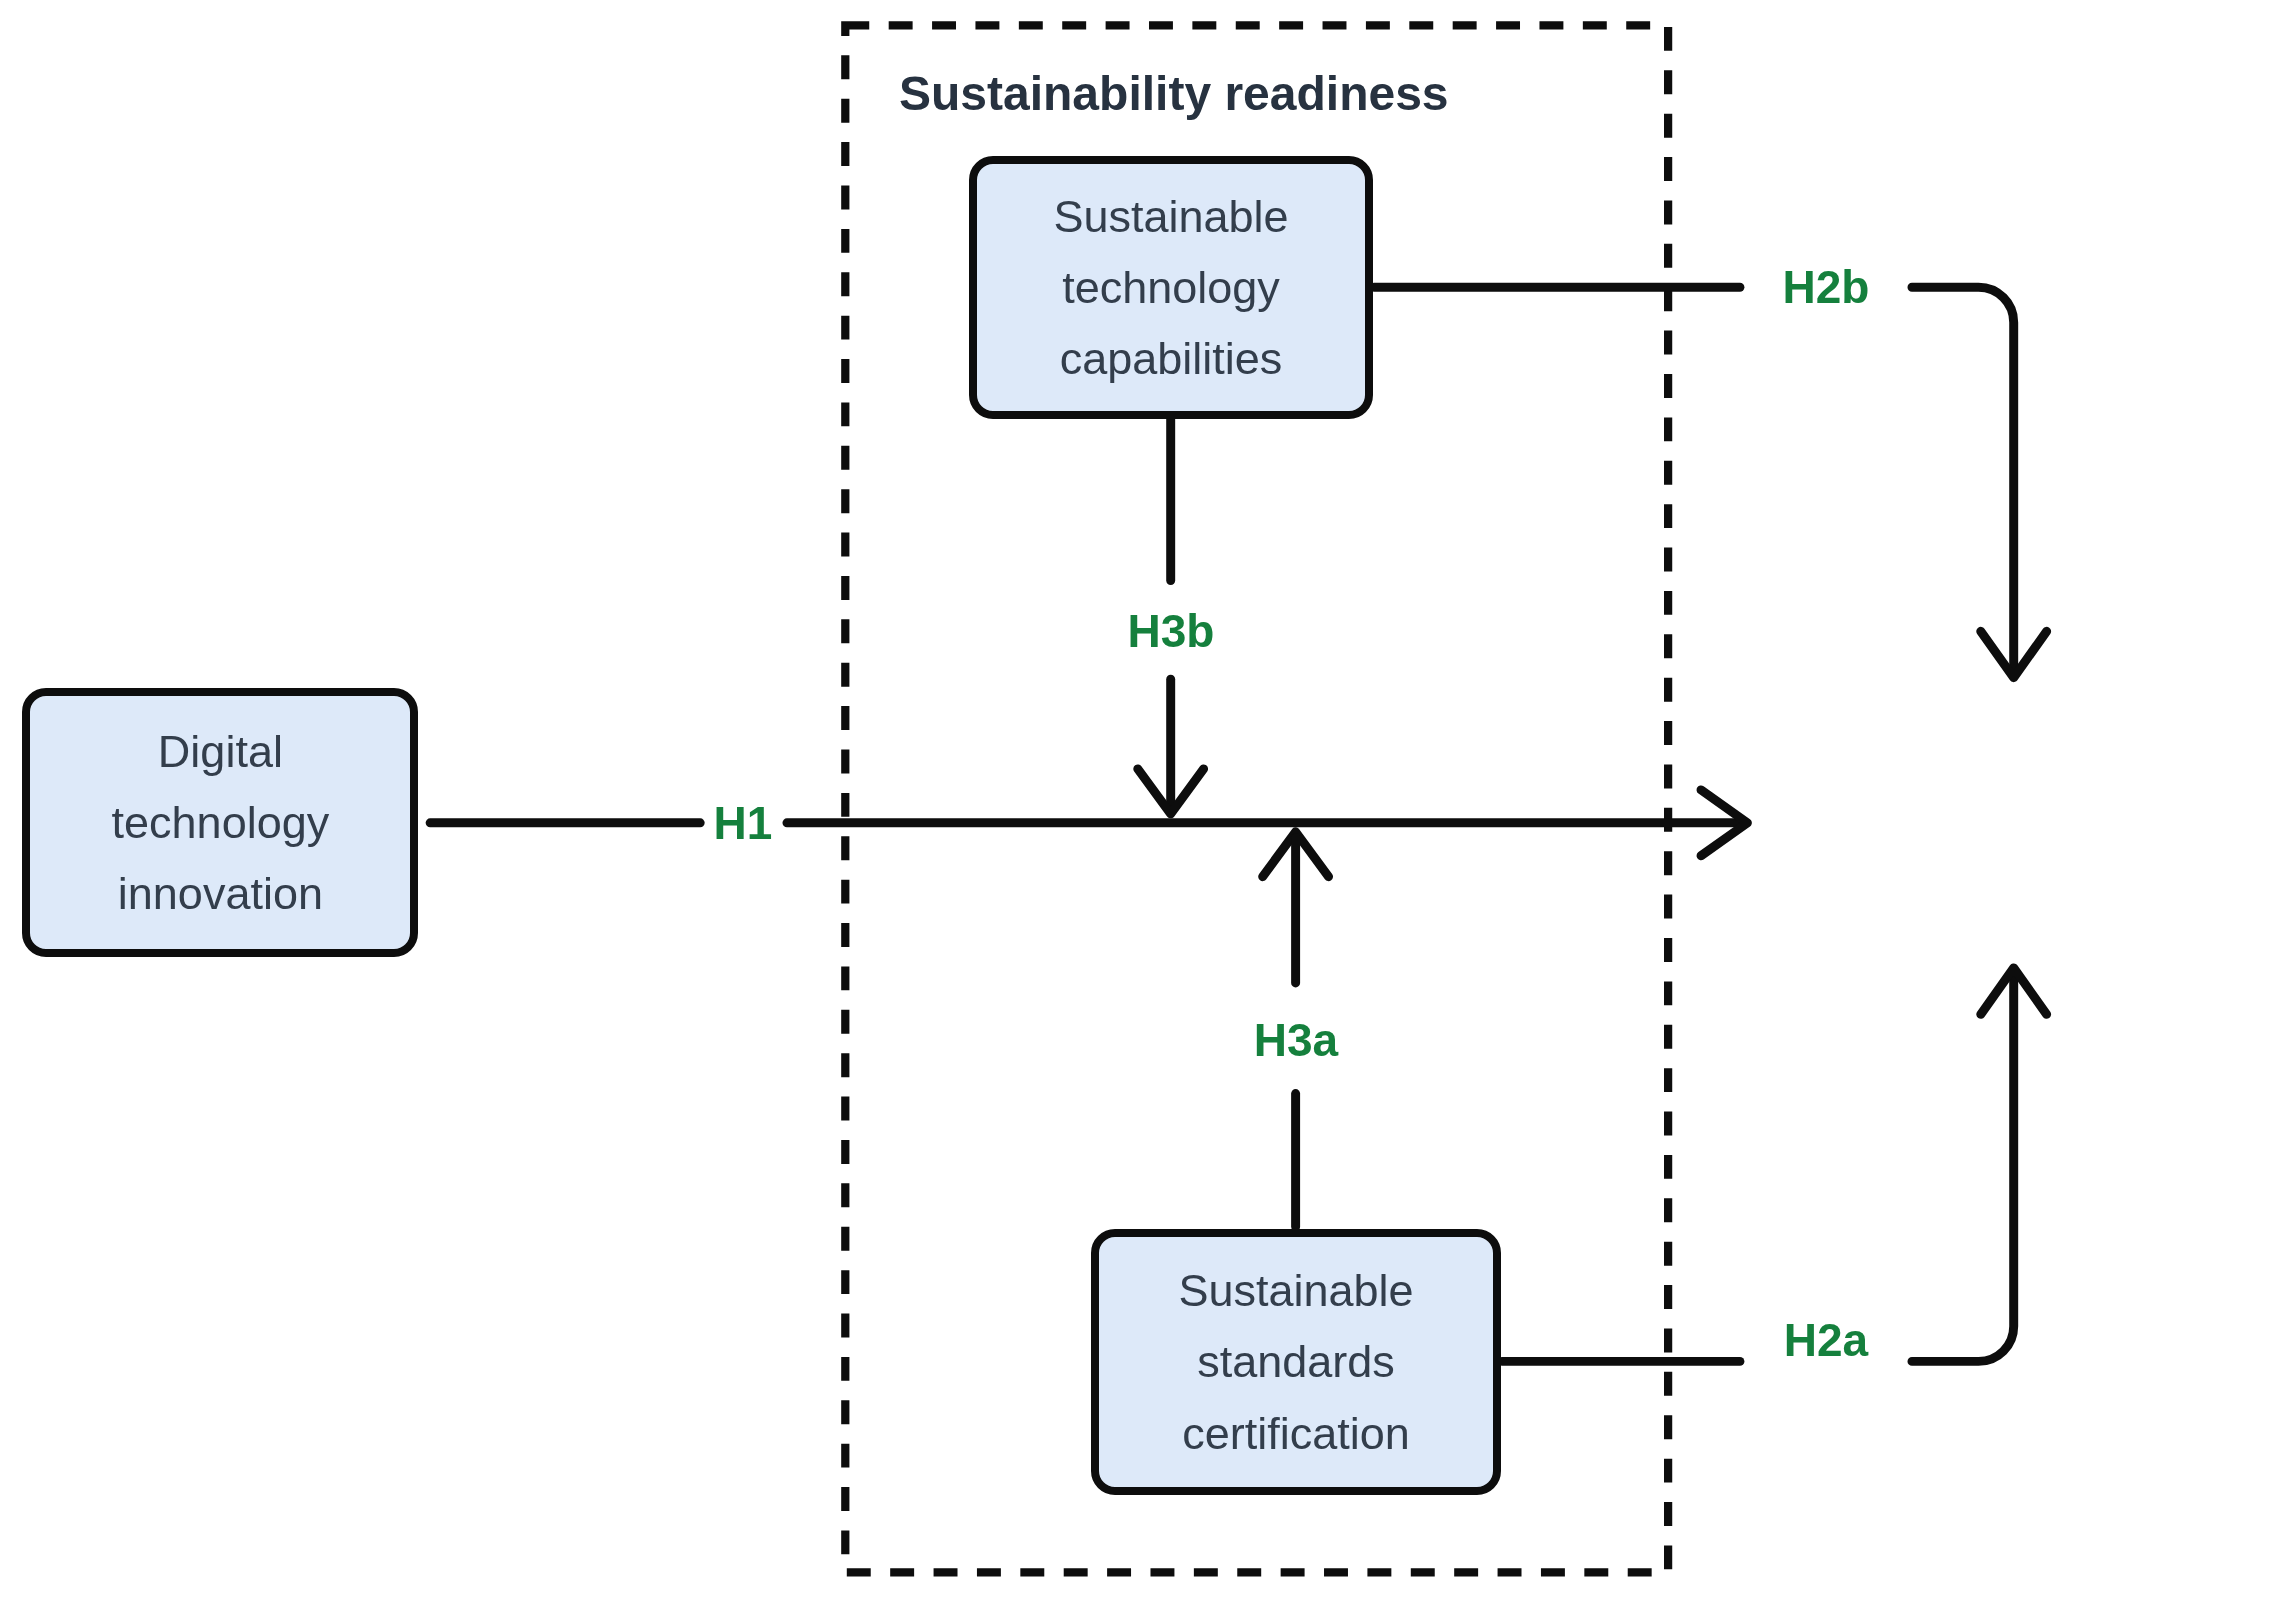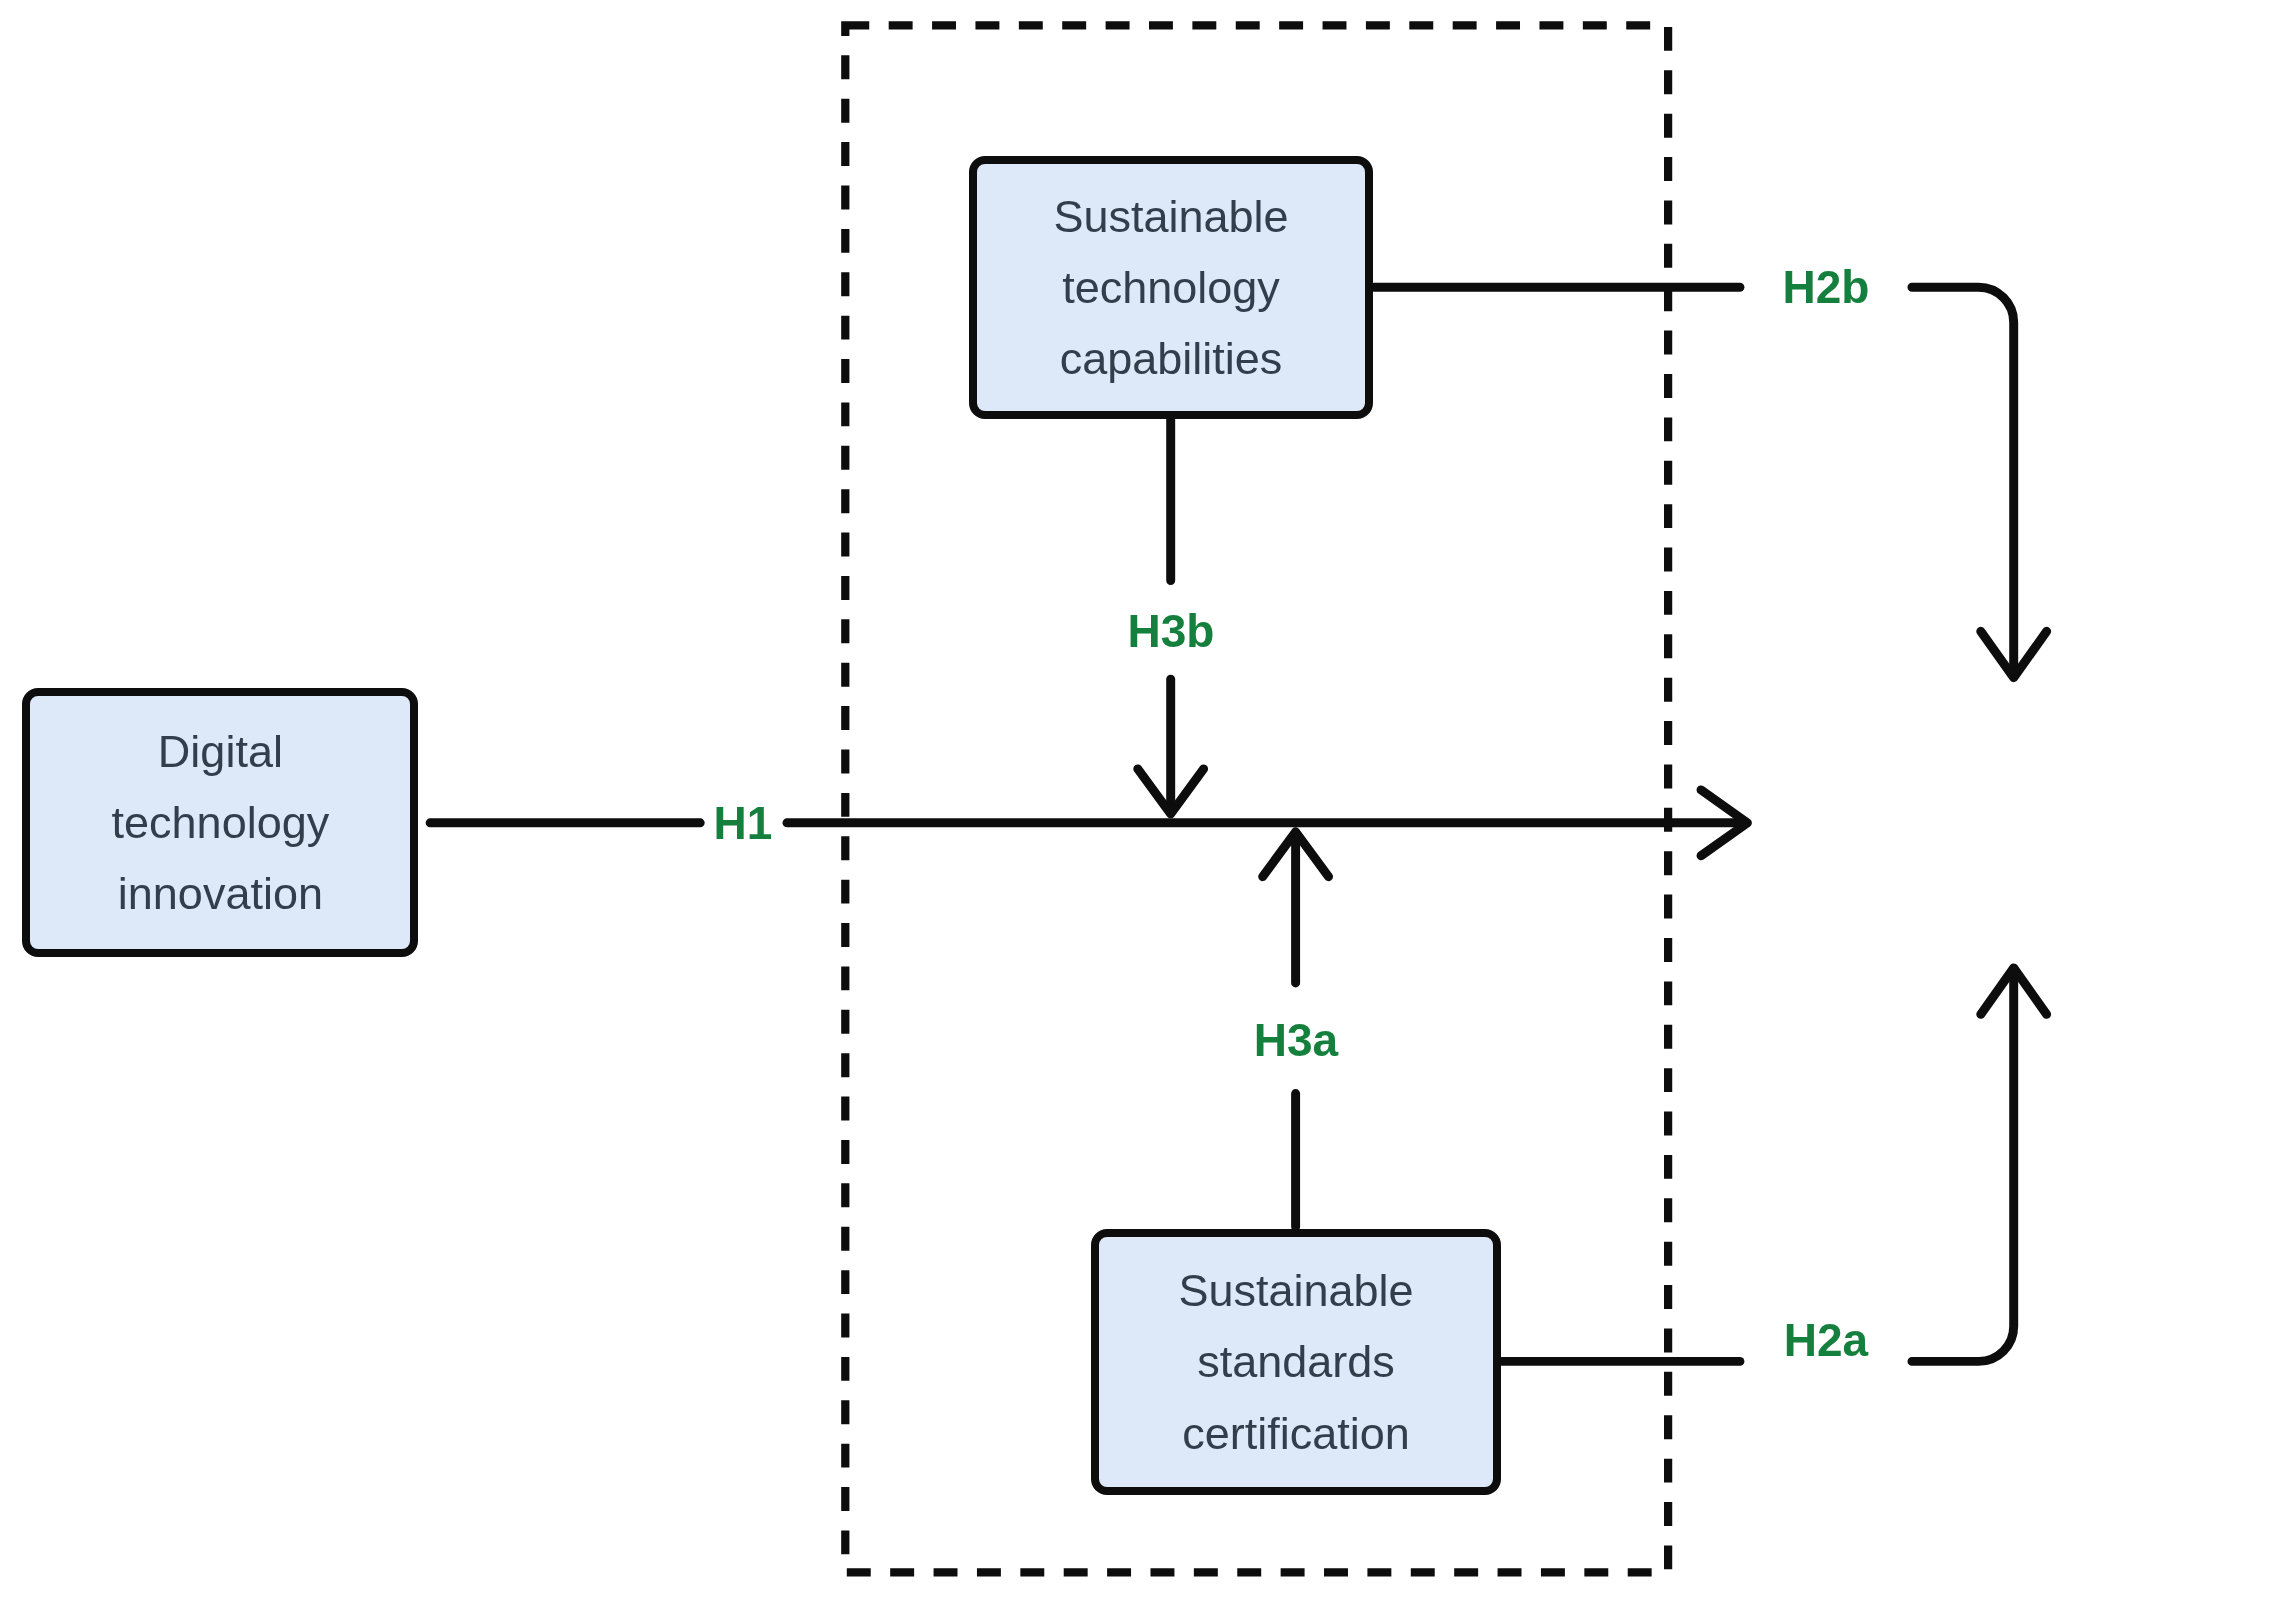--- a/index.html
+++ b/index.html
@@ -33,21 +33,21 @@
     fill: none;
     stroke: #0d0d0d;
     stroke-width: 11;
     stroke-dasharray: 32 26;
   }
   .node {
     position: absolute;
     box-sizing: border-box;
     background: #dde9f9;
     border: 8.2px solid #0d0d0d;
-    border-radius: 16px;
+    border-radius: 24px;
     display: flex;
     align-items: center;
     justify-content: center;
     text-align: center;
     font-size: 45px;
     line-height: 1.58;
     color: #333e4c;
   }
   .node-label {
     white-space: pre-line;
@@ -104,20 +104,21 @@
 
     <path class="edge-line" d="M1837 384 H2326"></path>
     <path class="edge-line" d="M2556 384 H2645 A47 47 0 0 1 2692 431 V893"></path>
     <path class="edge-line" d="M2648 844 L2692 906 L2736 844"></path>
 
     <path class="edge-line" d="M2008 1820 H2326"></path>
     <path class="edge-line" d="M2556 1820 H2645 A47 47 0 0 0 2692 1773 V1307"></path>
     <path class="edge-line" d="M2648 1356 L2692 1294 L2736 1356"></path>
   </svg>
 
+  <div class="group-title">Sustainability readiness</div>
 
   <div class="node" id="node-dti">
     <span class="node-label">Digital
 technology
 innovation</span>
   </div>
 
   <div class="node" id="node-stc">
     <span class="node-label">Sustainable
 technology

